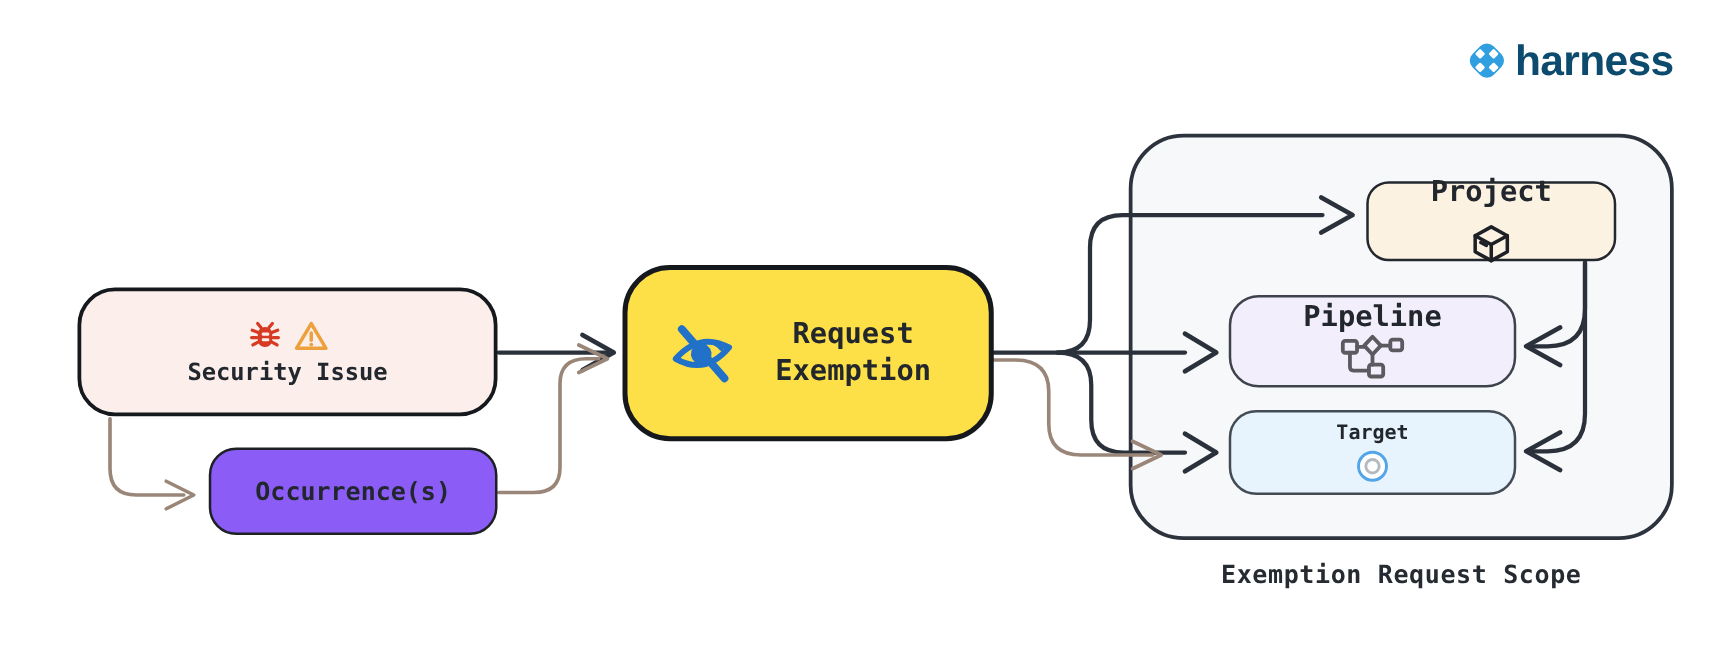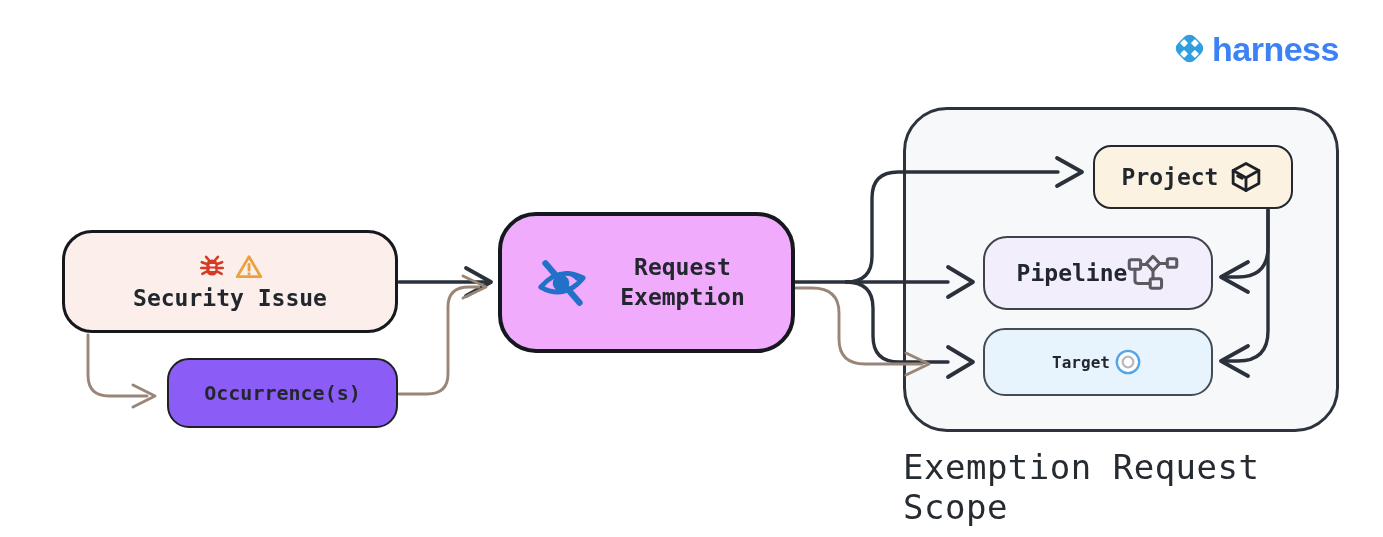--- a/index.html
+++ b/index.html
@@ -2,40 +2,40 @@
 <html><head>
 <meta charset="utf-8">
 <style>
   html,body{margin:0;padding:0;background:#ffffff;}
   .canvas{position:relative;width:1383px;height:537px;background:#ffffff;overflow:hidden;
           font-family:"DejaVu Sans Mono",monospace;}
   .scope{position:absolute;left:903px;top:107px;width:436px;height:325px;box-sizing:border-box;
          background:#f7f8fa;border:3px solid #2c333d;border-radius:44px;z-index:0;}
   svg.wires{position:absolute;left:0;top:0;width:1383px;height:537px;z-index:1;pointer-events:none;}
   .node{position:absolute;box-sizing:border-box;display:flex;align-items:center;justify-content:center;
-        font-weight:bold;color:#22272e;z-index:2;}
+        font-weight:bold;color:#22272e;z-index:2;flex-direction:column;}
   .node-security{left:62px;top:230px;width:336px;height:103px;background:#fbeeeb;
-        border:3.5px solid #15181d;border-radius:30px;flex-direction:column;gap:3px;font-size:23px;}
+        border:3.5px solid #15181d;border-radius:30px;flex-direction:column;gap:3px;font-size:19px;}
   .icon-row{display:flex;align-items:center;gap:7px;}
   .node-occurrence{left:167px;top:358px;width:231px;height:70px;background:#8b5cf6;
         border:2.5px solid #1d2025;border-radius:22px;font-size:20px;}
-  .node-request{left:498px;top:212px;width:297px;height:141px;background:#f0abfc;
+  .node-request{left:498px;top:212px;width:297px;height:141px;background:#fde047;
         border:4px solid #15181d;border-radius:38px;flex-direction:row;gap:14px;font-size:23px;}
   .node-request .lbl{width:156px;text-align:center;line-height:1.3;}
   .node-project{left:1093px;top:145px;width:200px;height:64px;background:#fcf2e2;
         border:2.5px solid #23282e;border-radius:18px;gap:10px;font-size:23px;}
   .node-pipeline{left:983px;top:236px;width:230px;height:74px;background:#f3eefb;
         border:2.5px solid #3e434b;border-radius:24px;gap:0;font-size:23px;}
   .node-target{left:983px;top:328px;width:230px;height:68px;background:#e8f4fd;
         border:2.5px solid #434c55;border-radius:22px;gap:2px;font-size:16px;}
-  .scope-title{position:absolute;left:903px;top:447px;width:436px;text-align:left;z-index:2;
-        font-weight:normal;font-size:34px;color:#262b31;letter-spacing:0.5px;}
+  .scope-title{position:absolute;left:903px;top:447px;width:436px;text-align:center;z-index:2;
+        font-weight:bold;font-size:20px;color:#262b31;letter-spacing:0.5px;}
   .logo{position:absolute;left:1170px;top:29px;display:flex;align-items:center;gap:3px;z-index:2;}
   .logo .word{font-family:"Liberation Sans",sans-serif;font-weight:bold;font-size:34px;
-        color:#3b82f6;letter-spacing:-0.5px;line-height:1;}
+        color:#0c4a6e;letter-spacing:-0.5px;line-height:1;}
   .ico{flex:0 0 auto;display:block;}
 </style>
 </head>
 <body>
 
 <div class="canvas">
 
   <div class="scope"></div>
 
   <svg class="wires" viewBox="0 0 1383 537">

